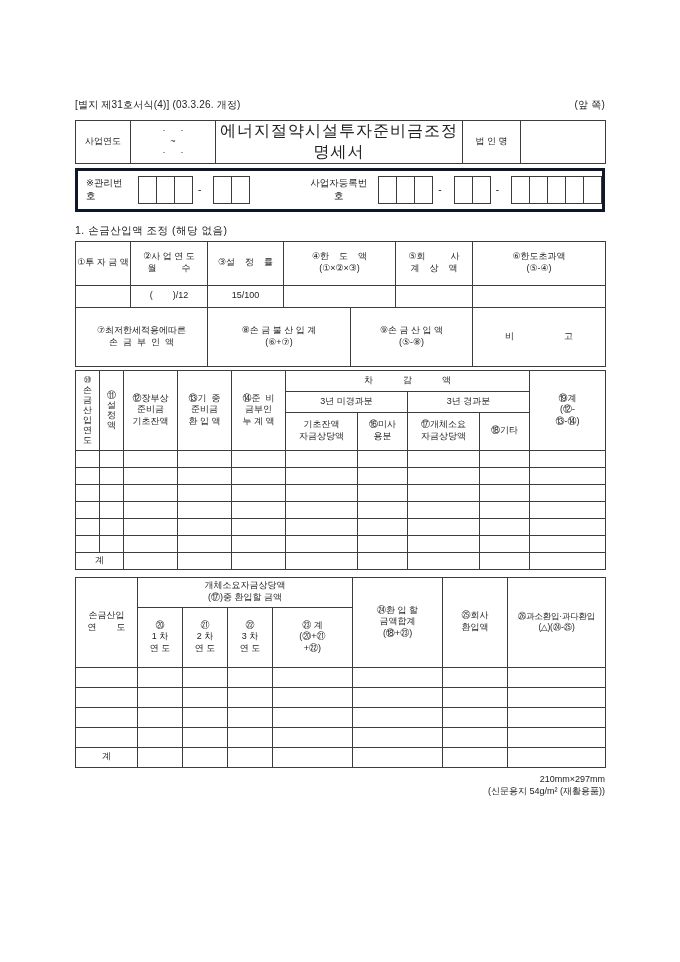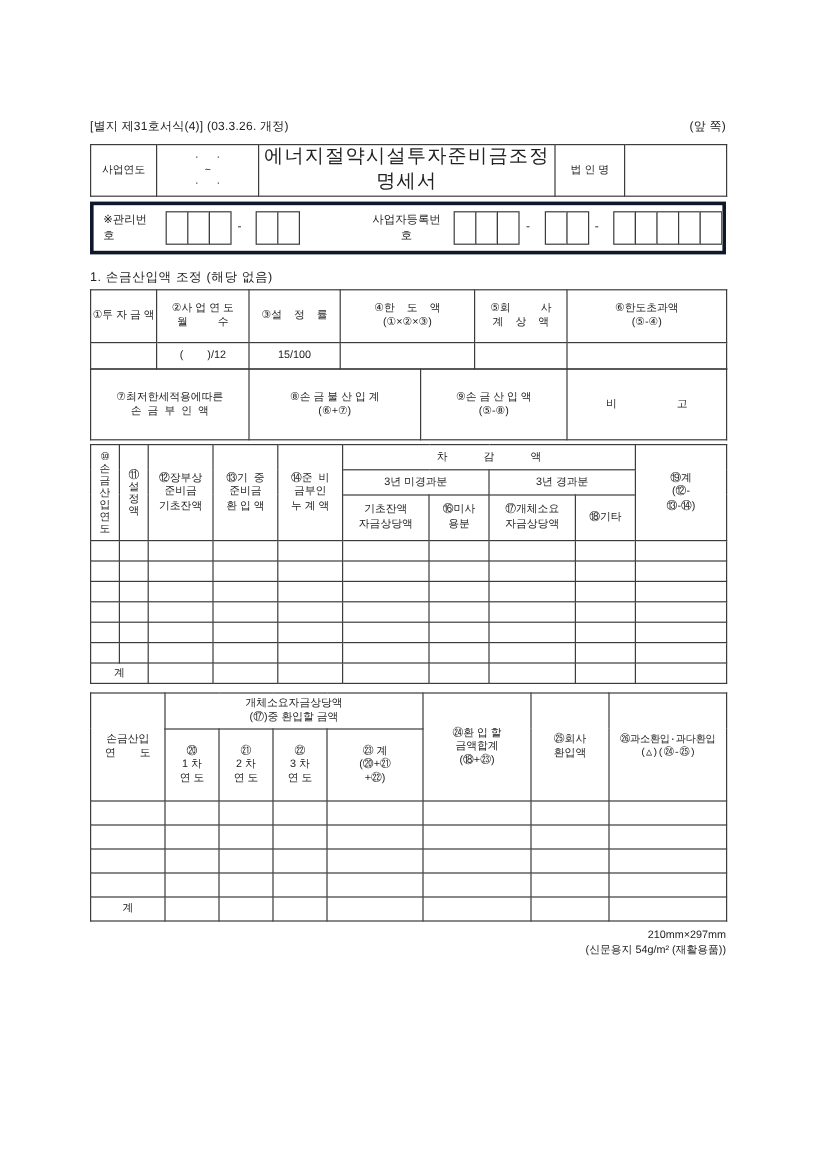--- a/index.html
+++ b/index.html
@@ -21,21 +21,21 @@
   .nbox{display:inline-block;width:17px;height:26px;border:1px solid #3c3c3c;margin-left:-1px;background:#fff;}
   .dash{margin:0 5px;font-size:10px;}
   .biz-label{margin-left:56px;text-align:center;}
   .mgmt-note{font-size:9.5px;text-align:left;padding:3px 0 7px 10px;}
   .sec-title{font-size:10.5px;margin-top:12px;letter-spacing:0.5px;}
   .t-sec1a{margin-top:3px;}
   .t-sec1b{margin-top:-1px;}
   .t-sec2a{margin-top:3px;}
   .t-sec2b{margin-top:7px;}
   .vcell{line-height:1.12;}
-  .tight{font-size:8.5px;letter-spacing:-0.2px;font-family:Liberation Mono, monospace;}
+  .tight{font-size:8.5px;letter-spacing:-0.2px;}
   .footer{margin-top:5px;text-align:right;font-size:9px;line-height:1.35;}
 </style>
 </head>
 <body>
 
 <div class="page">
   <div class="content">
 
     <div class="topline">
       <span>[별지 제31호서식(4)] (03.3.26. 개정)</span>

